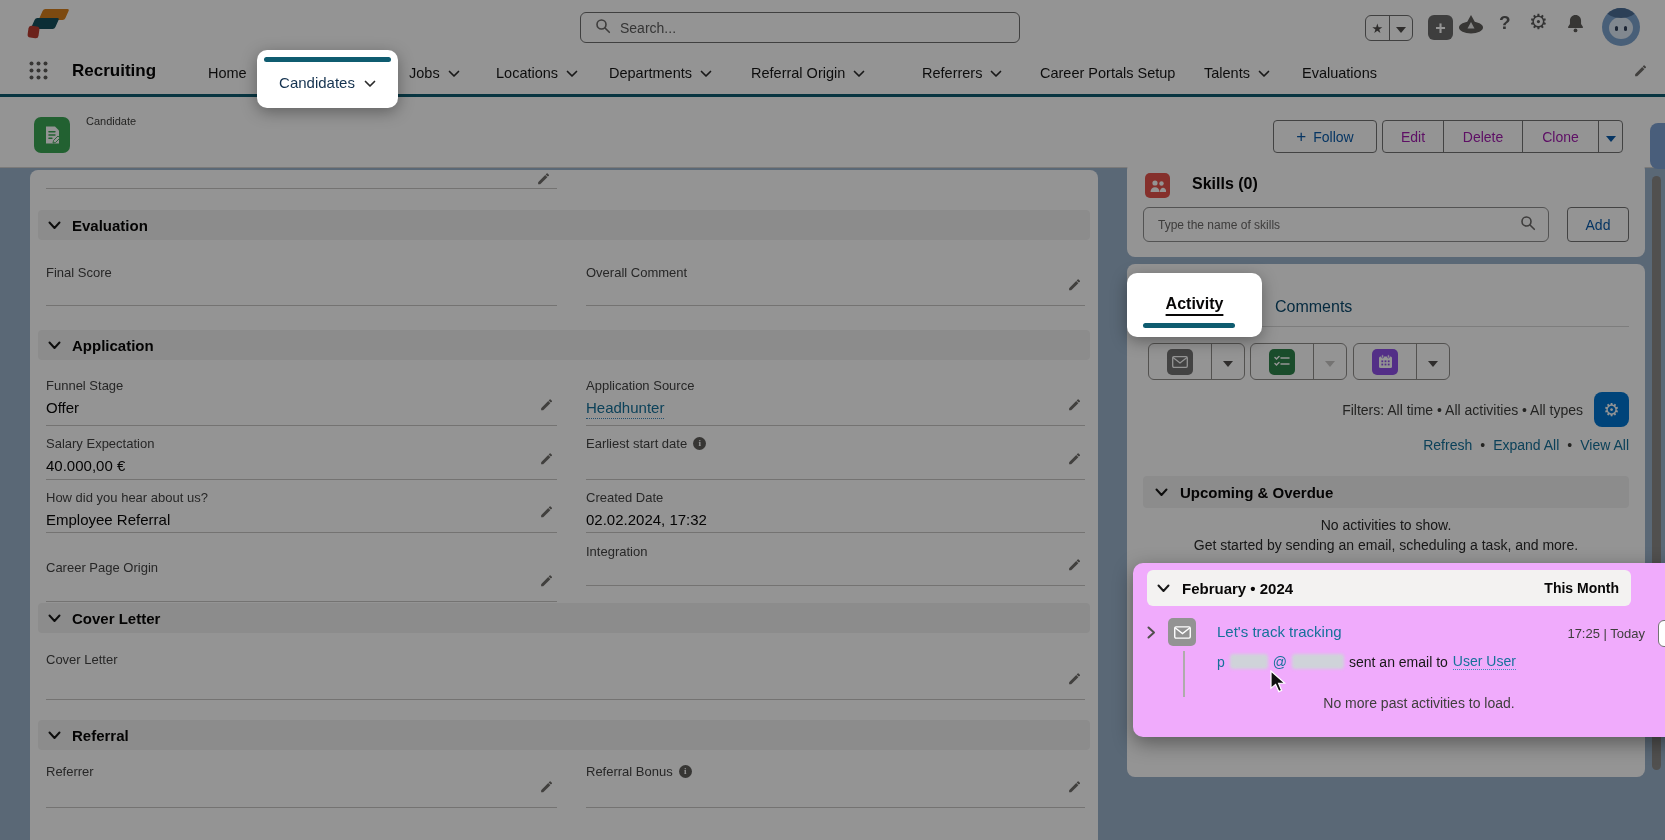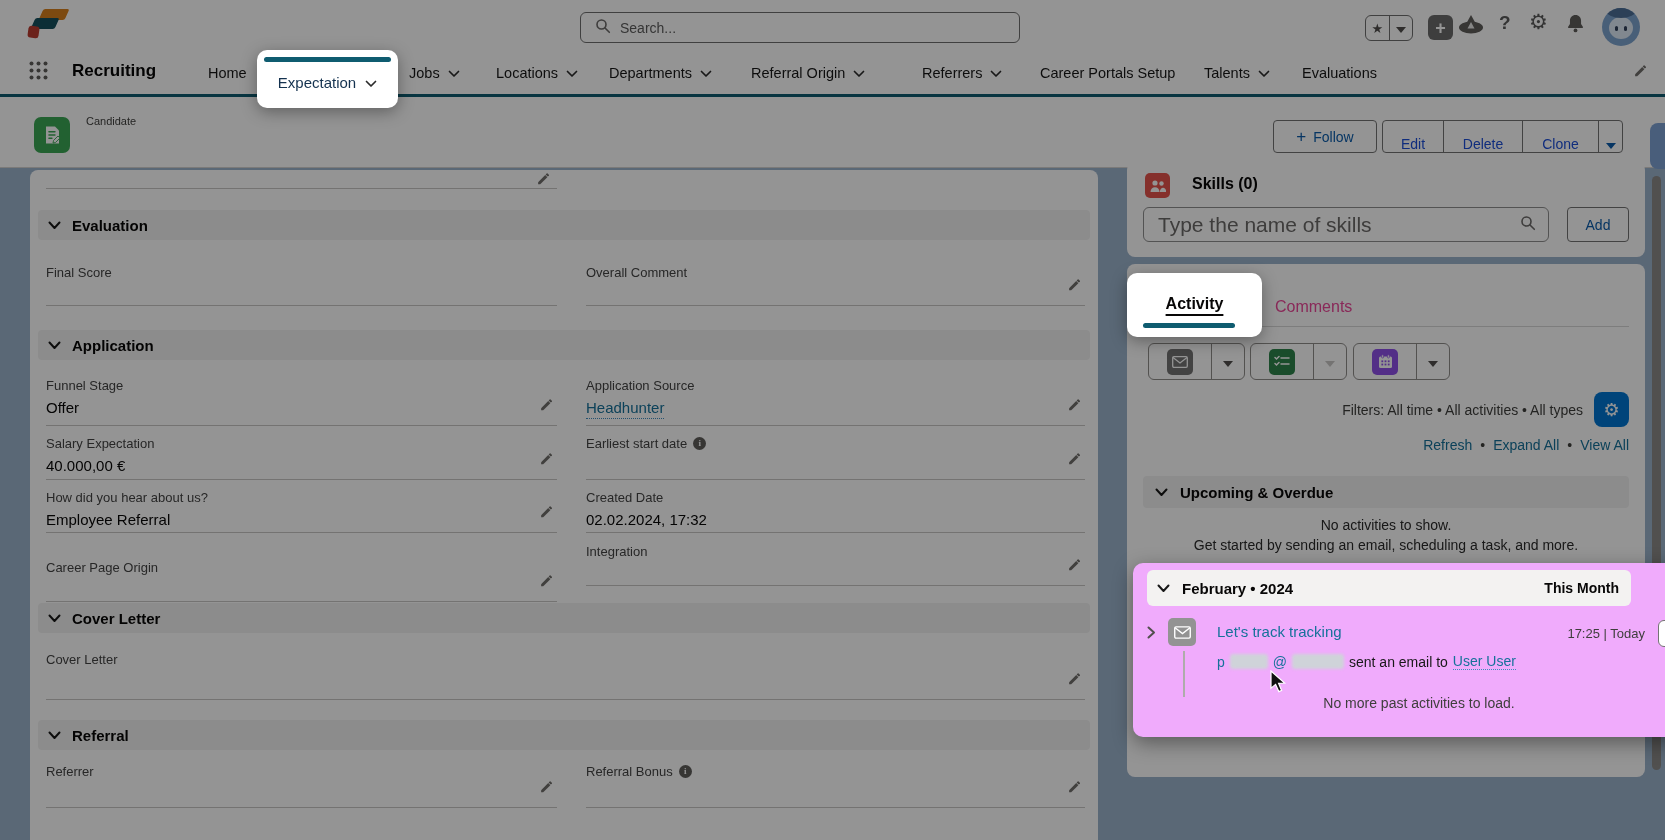--- a/index.html
+++ b/index.html
@@ -48,21 +48,21 @@
 
   
   .rec-header { position:absolute; left:0; top:97px; width:1665px; height:71px; background:#fff; border-bottom:1px solid #d5d3d1; }
   .rec-icon { position:absolute; left:34px; top:20px; width:36px; height:36px; background:#3ba755; border-radius:7px; display:flex; align-items:center; justify-content:center; }
   .rec-entity { position:absolute; left:86px; top:18px; font-size:11px; color:#3e3e3c; }
   .rec-name { position:absolute; left:86px; top:34px; font-size:18px; font-weight:700; color:#080707;margin-top:37px; }
   .btn { border:1px solid #747474; background:#fff; border-radius:4px; color:#0b5cab; font-size:14px; font-family:"Liberation Sans",sans-serif; }
   .follow-btn { position:absolute; left:1273px; top:23px; width:104px; height:33px; display:flex; align-items:center; justify-content:center; gap:7px; }
   .follow-btn .plus { font-size:17px; line-height:1; }
   .btn-group { position:absolute; left:1382px; top:23px; width:241px; height:33px; border:1px solid #747474; border-radius:4px; display:flex; background:#fff; }
-  .btn-group .seg { display:flex; align-items:flex-end; justify-content:center; color:#1d4ed8; font-size:14px; border-right:1px solid #747474; }
+  .btn-group .seg { display:flex; align-items:center; justify-content:center; color:#a21caf; font-size:14px; border-right:1px solid #747474; }
   .btn-group .seg:last-child { border-right:none; }
 
   
   .content-bg { position:absolute; left:0; top:168px; width:1665px; height:672px; background:#9cb3cc; }
 
   
   .detail-card { position:absolute; left:30px; top:170px; width:1068px; height:670px; background:#fff; border-radius:8px 8px 0 0; }
   .sechead { position:absolute; left:8px; width:1052px; height:30px; background:#f2f2f1; border-radius:4px; display:flex; align-items:center; gap:11px; padding-left:10px; }
   .sechead .t { font-size:15px; font-weight:700; color:#080707; }
   .fld { position:absolute; border-bottom:1px solid #c9c7c5; }
@@ -73,26 +73,26 @@
   .dotted { border-bottom:1px dotted #3e8cc0; display:inline-block; padding-bottom:1px; }
   .info-ic { width:13px; height:13px; border-radius:50%; background:#5f5d5b; color:#fff; display:inline-flex; align-items:center; justify-content:center; font-size:9px; font-weight:700; }
   .info-ic::after { content:"i"; font-family:"Liberation Serif",serif; }
 
   
   .r-card { position:absolute; background:#fff; border-radius:8px; }
   .skills-card { left:1127px; top:162px; width:518px; height:95px; }
   .skills-icon { position:absolute; left:18px; top:11px; width:25px; height:25px; background:#e5544d; border-radius:5px; display:flex; align-items:center; justify-content:center; }
   .skills-title { position:absolute; left:54px; top:13px; font-size:16px; font-weight:700; color:#080707;margin-left:11px; }
   .skills-input { position:absolute; left:16px; top:45px; width:406px; height:35px; border:1px solid #8f8f8f; border-radius:6px; display:flex; align-items:center; padding:0 12px 0 14px; }
-  .skills-input input { border:none; outline:none; flex:1; font-size:21px; color:#b91c1c; font-family:"Liberation Sans",sans-serif; }
+  .skills-input input { border:none; outline:none; flex:1; font-size:12px; color:#b91c1c; font-family:"Liberation Sans",sans-serif; }
   .skills-input input::placeholder { color:#6b6968; }
   .add-btn { position:absolute; right:16px; top:45px; width:62px; height:35px; display:flex; align-items:center; justify-content:center; }
 
   .activity-panel { left:1127px; top:264px; width:518px; height:513px; }
-  .tab-comments { position:absolute; left:148px; top:34px; font-size:16px; color:#ec4899; }
+  .tab-comments { position:absolute; left:148px; top:34px; font-size:16px; color:#0c4a6e; }
   .tab-line { position:absolute; left:16px; right:16px; top:62px; height:1px; background:#d8d8d8; }
   .composer { position:absolute; top:79px; height:37px; border:1px solid #8f8d8b; border-radius:6px; display:flex; background:#fff; }
   .composer .ic-seg { width:63px; display:flex; align-items:center; justify-content:center; border-right:1px solid #8f8d8b; }
   .composer .dd-seg { width:32px; display:flex; align-items:center; justify-content:center; }
   .sq-icon { width:26px; height:26px; border-radius:5px; display:flex; align-items:center; justify-content:center; }
   .filters-line { position:absolute; right:62px; top:138px; font-size:14px; color:#3e3e3c; }
   .filter-gear { position:absolute; right:16px; top:128px; width:35px; height:35px; background:#0176d3; border-radius:8px; display:flex; align-items:center; justify-content:center; }
   .filter-gear::before { content:"⚙"; color:#fff; font-size:18px; }
   .links-line { position:absolute; right:16px; top:173px; font-size:14px; display:flex; gap:8px; }
   .links-line .sep { color:#3e3e3c; }
@@ -506,21 +506,21 @@
           </svg></span>
       <span class="t">Upcoming &amp; Overdue</span>
     </div>
     <div class="empty-line" style="top:253px">No activities to show.</div>
     <div class="empty-line" style="top:273px">Get started by sending an email, scheduling a task, and more.</div>
   </div>
 
   <div class="spot spot-candidates">
     <div class="bar"></div>
     <div class="lbl">
-      <span>Expectation</span>
+      <span>Candidates</span>
       <span><svg width="12" height="8" viewBox="0 0 12 8" fill="none" stroke="#2b2b2b" stroke-width="1.7" stroke-linecap="round" stroke-linejoin="round">
             <path d="M1.5 1.5 6 6l4.5-4.5"></path>
           </svg></span>
     </div>
   </div>
 
   <div class="spot spot-activity">
     <div class="lbl">Activity</div>
     <div class="bar"></div>
   </div>

